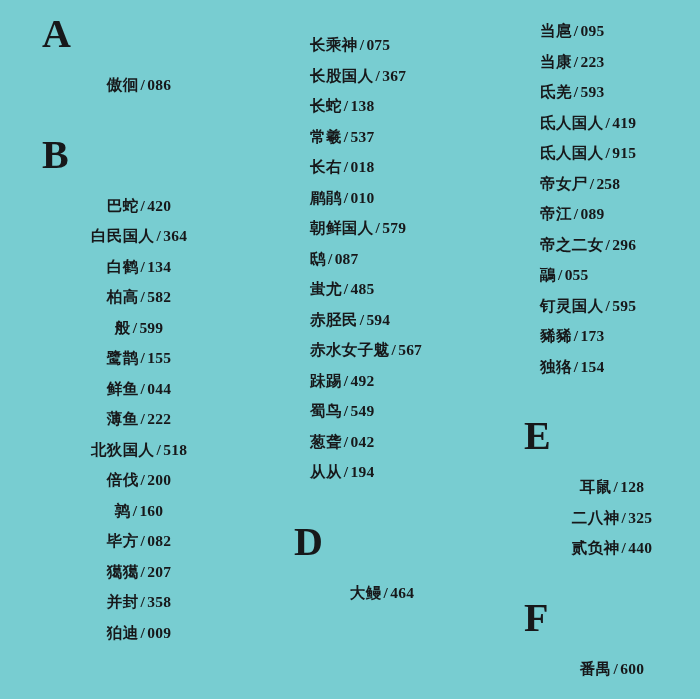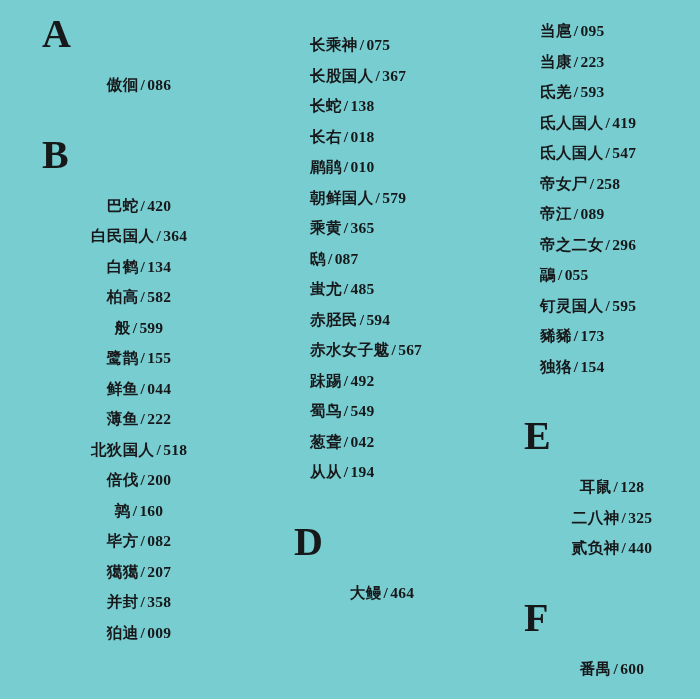--- a/index.html
+++ b/index.html
@@ -107,24 +107,24 @@
           <li class="entry"><span>狛迪</span><span class="sep">/</span><span class="num">009</span></li>
         </ul>
       </div>
     </div>
 
     <div class="column col-2">
       <ul class="entry-list">
         <li class="entry"><span>长乘神</span><span class="sep">/</span><span class="num">075</span></li>
         <li class="entry"><span>长股国人</span><span class="sep">/</span><span class="num">367</span></li>
         <li class="entry"><span>长蛇</span><span class="sep">/</span><span class="num">138</span></li>
+        <li class="entry"><span>常羲</span><span class="sep">/</span><span class="num">537</span></li>
         <li class="entry"><span>长右</span><span class="sep">/</span><span class="num">018</span></li>
         <li class="entry"><span>鹛鹃</span><span class="sep">/</span><span class="num">010</span></li>
         <li class="entry"><span>朝鲜国人</span><span class="sep">/</span><span class="num">579</span></li>
-        <li class="entry"><span>乘黄</span><span class="sep">/</span><span class="num">365</span></li>
         <li class="entry"><span>鸱</span><span class="sep">/</span><span class="num">087</span></li>
         <li class="entry"><span>蚩尤</span><span class="sep">/</span><span class="num">485</span></li>
         <li class="entry"><span>赤胫民</span><span class="sep">/</span><span class="num">594</span></li>
         <li class="entry"><span>赤水女子魃</span><span class="sep">/</span><span class="num">567</span></li>
         <li class="entry"><span>跊踢</span><span class="sep">/</span><span class="num">492</span></li>
         <li class="entry"><span>蜀鸟</span><span class="sep">/</span><span class="num">549</span></li>
         <li class="entry"><span>葱聋</span><span class="sep">/</span><span class="num">042</span></li>
         <li class="entry"><span>从从</span><span class="sep">/</span><span class="num">194</span></li>
       </ul>
 
@@ -135,21 +135,21 @@
         </ul>
       </div>
     </div>
 
     <div class="column col-3">
       <ul class="entry-list">
         <li class="entry"><span>当扈</span><span class="sep">/</span><span class="num">095</span></li>
         <li class="entry"><span>当康</span><span class="sep">/</span><span class="num">223</span></li>
         <li class="entry"><span>氐羌</span><span class="sep">/</span><span class="num">593</span></li>
         <li class="entry"><span>氐人国人</span><span class="sep">/</span><span class="num">419</span></li>
-        <li class="entry"><span>氐人国人</span><span class="sep">/</span><span class="num">547</span></li>
+        <li class="entry"><span>氐人国人</span><span class="sep">/</span><span class="num">915</span></li>
         <li class="entry"><span>帝女尸</span><span class="sep">/</span><span class="num">258</span></li>
         <li class="entry"><span>帝江</span><span class="sep">/</span><span class="num">089</span></li>
         <li class="entry"><span>帝之二女</span><span class="sep">/</span><span class="num">296</span></li>
         <li class="entry"><span>鶝</span><span class="sep">/</span><span class="num">055</span></li>
         <li class="entry"><span>钉灵国人</span><span class="sep">/</span><span class="num">595</span></li>
         <li class="entry"><span>豨豨</span><span class="sep">/</span><span class="num">173</span></li>
         <li class="entry"><span>独狢</span><span class="sep">/</span><span class="num">154</span></li>
       </ul>
 
       <div class="letter-block before-letter">

